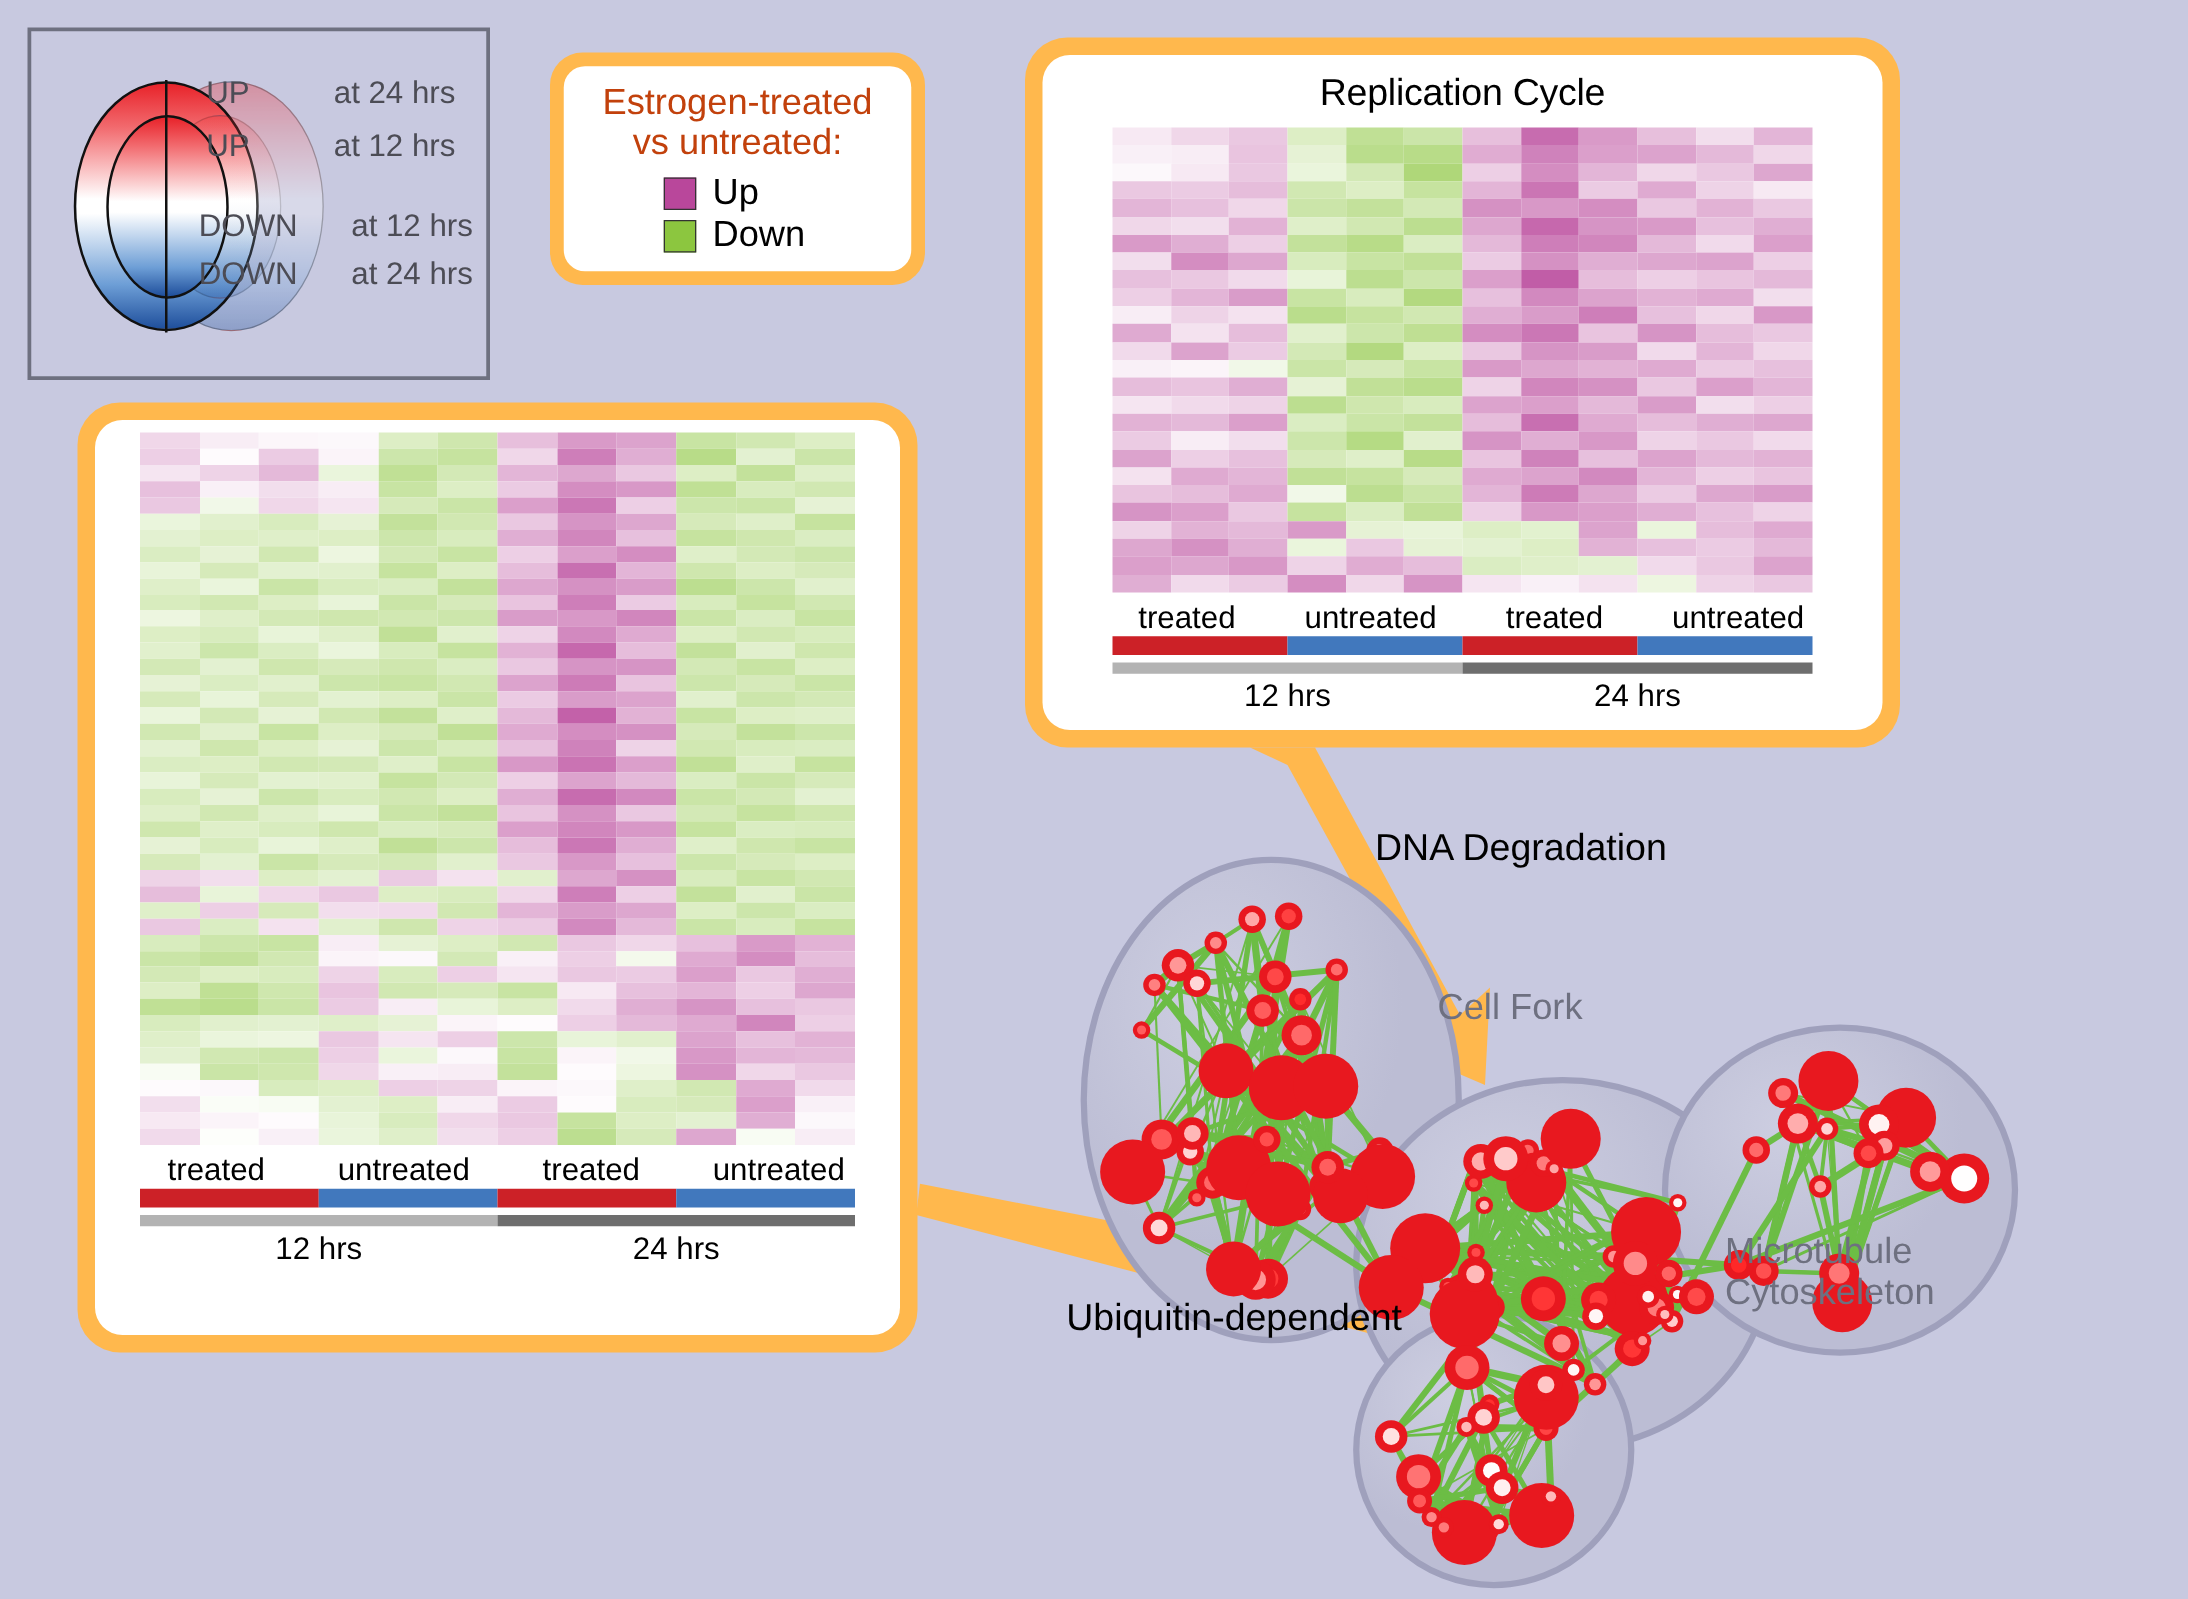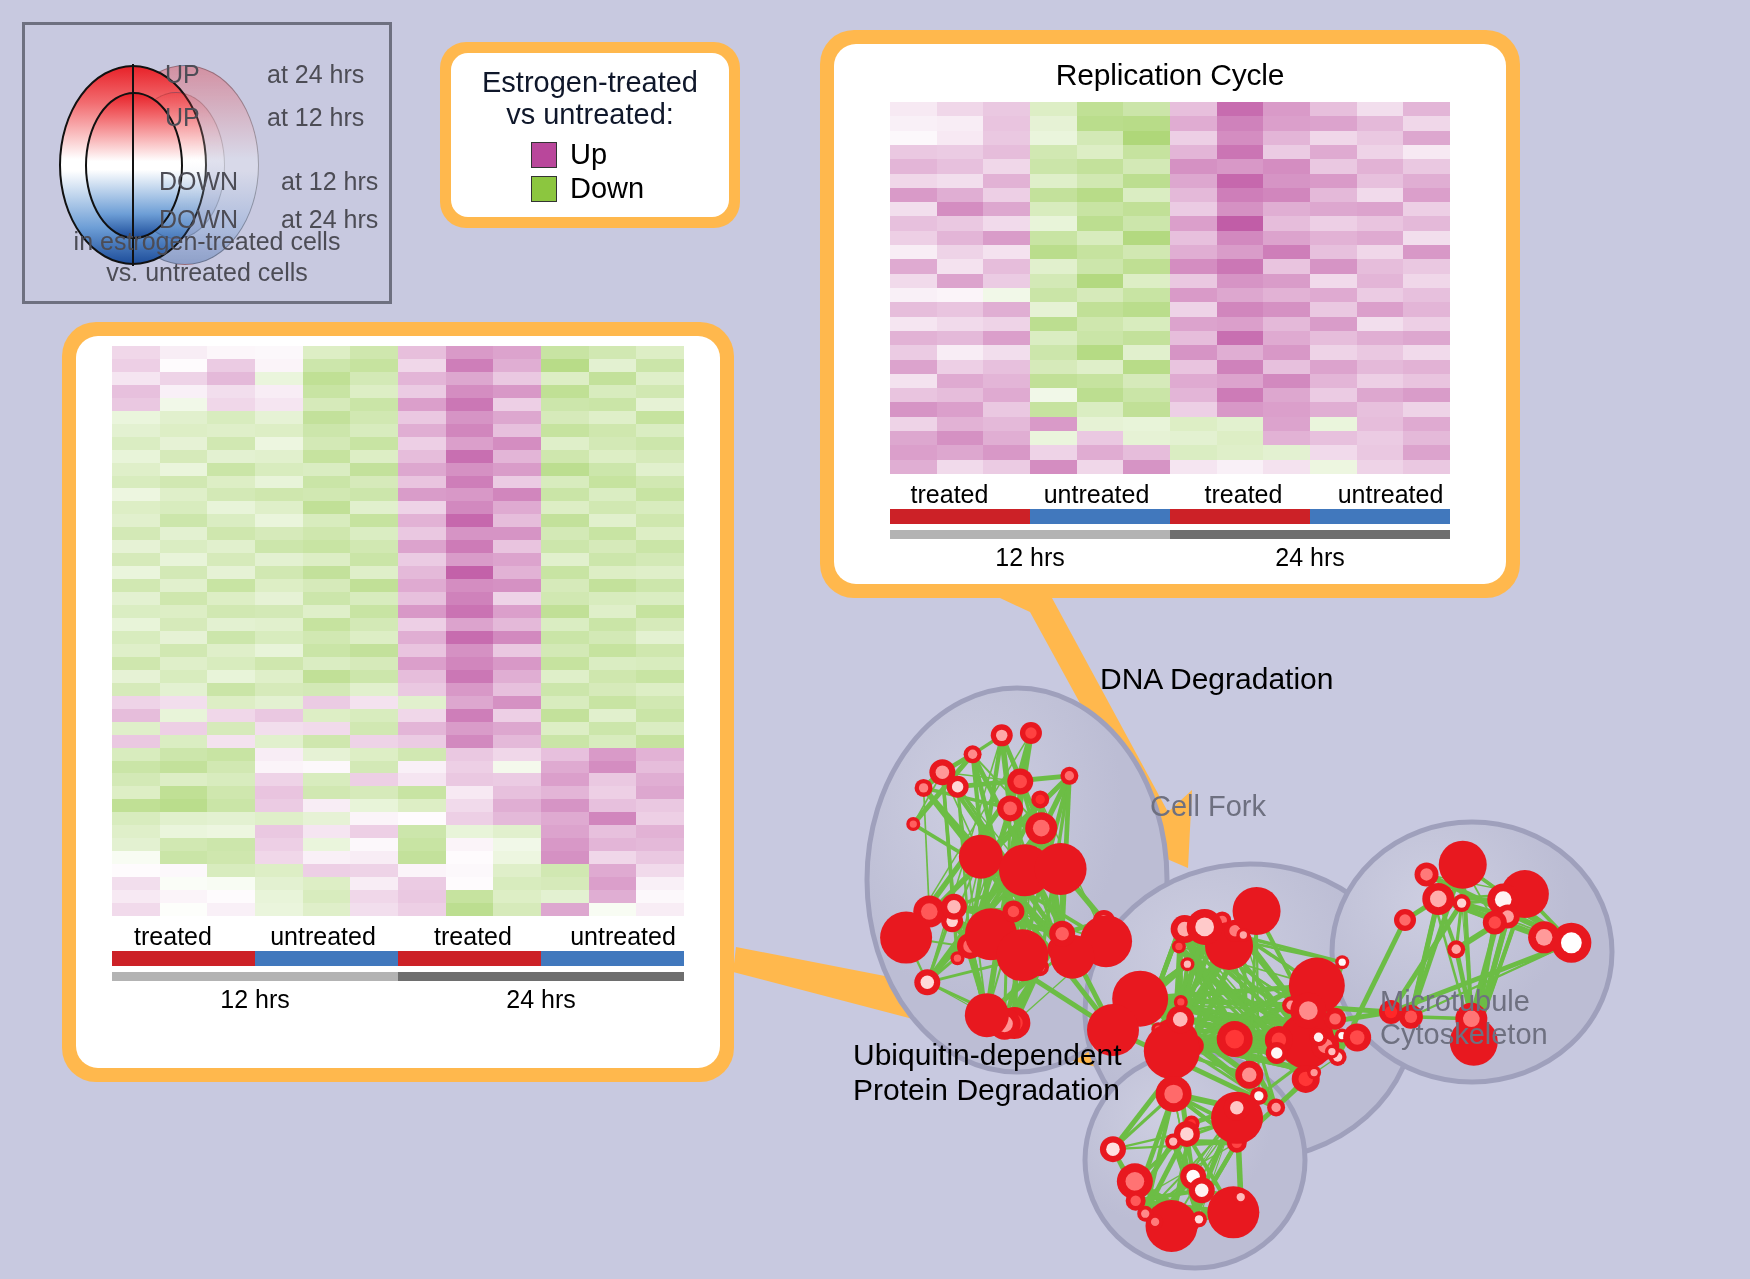--- a/index.html
+++ b/index.html
@@ -73,21 +73,21 @@
   .leg-row { position:absolute; font-size:25px; color:#4c4c55; white-space:nowrap; }
   .leg-dir  { position:absolute; font-size:25px; color:#4c4c55; }
   #legend-caption {
     position:absolute; left:0; right:0; bottom:14px;
     text-align:center; font-size:25px; color:#4c4c55; line-height:1.22;
   }
 
   
   #estrogen-panel { left:440px; top:42px; width:300px; height:186px; border-radius:26px; padding:11px; }
   #estrogen-panel .panel-inner { border-radius:17px; }
-  .est-title { text-align:center; font-size:29px; color:#0f172a; line-height:1.1; padding-top:14px; }
+  .est-title { text-align:center; font-size:29px; color:#c2410c; line-height:1.1; padding-top:14px; }
   .est-items { margin-top:7px; padding-left:80px; }
   .est-item { display:flex; align-items:center; gap:13px; height:34px; }
   .swatch { width:26px; height:26px; border:1.5px solid #333; }
   .est-label { font-size:29px; color:#000; }
 
   
   #repfork-panel { left:820px; top:30px; width:700px; height:568px; }
   #apc-panel { left:62px; top:322px; width:672px; height:760px; }
 
   .hm-grid { display:grid; margin:0 auto; }
@@ -123,24 +123,20 @@
 
   <div class="leg-dir" style="left:140px; top:35px;">UP</div>
   <div class="leg-row" style="left:242px; top:35px;">at 24 hrs</div>
   <div class="leg-dir" style="left:140px; top:78px;">UP</div>
   <div class="leg-row" style="left:242px; top:78px;">at 12 hrs</div>
   <div class="leg-dir" style="left:134px; top:142px;">DOWN</div>
   <div class="leg-row" style="left:256px; top:142px;">at 12 hrs</div>
   <div class="leg-dir" style="left:134px; top:180px;">DOWN</div>
   <div class="leg-row" style="left:256px; top:180px;">at 24 hrs</div>
 
-  <div id="legend-caption">
-    <div>in estrogen-treated cells</div>
-    <div>vs. untreated cells</div>
-  </div>
 </div>
 
 <div class="panel" id="estrogen-panel">
   <div class="panel-inner">
     <div class="est-title">
       <div>Estrogen-treated</div>
       <div>vs untreated:</div>
     </div>
     <div class="est-items">
       <div class="est-item">
@@ -1871,15 +1867,14 @@
   </svg>
 
   <div class="net-label" style="left:305px; top:42px; font-size:30px; color:#000;">DNA Degradation</div>
   <div class="net-label" style="left:355px; top:170px; font-size:29px; color:#6e7080;">Cell Fork</div>
   <div class="net-label" style="left:585px; top:365px; font-size:29px; color:#6e7080;">
     <div>Microtubule</div>
     <div>Cytoskeleton</div>
   </div>
   <div class="net-label" style="left:58px; top:418px; font-size:30px; color:#000;">
     <div>Ubiquitin-dependent</div>
-    <div>Protein Degradation</div>
   </div>
 </div>
 
 </body></html>

